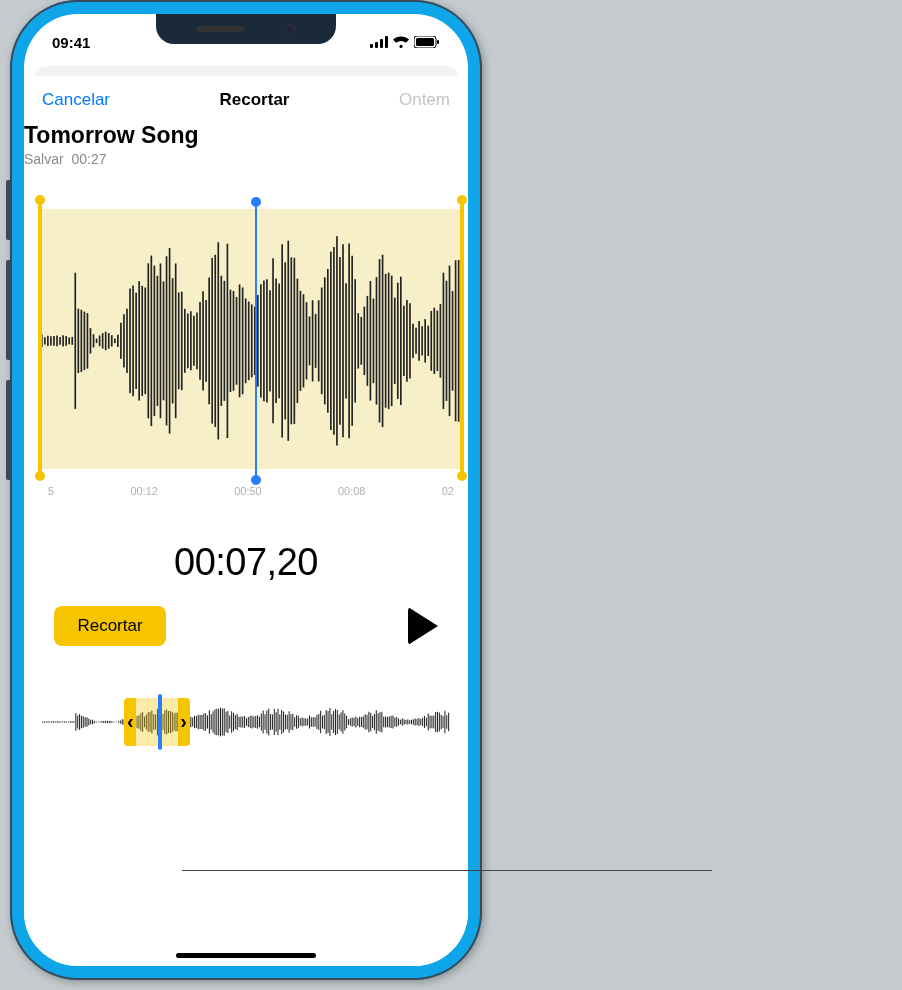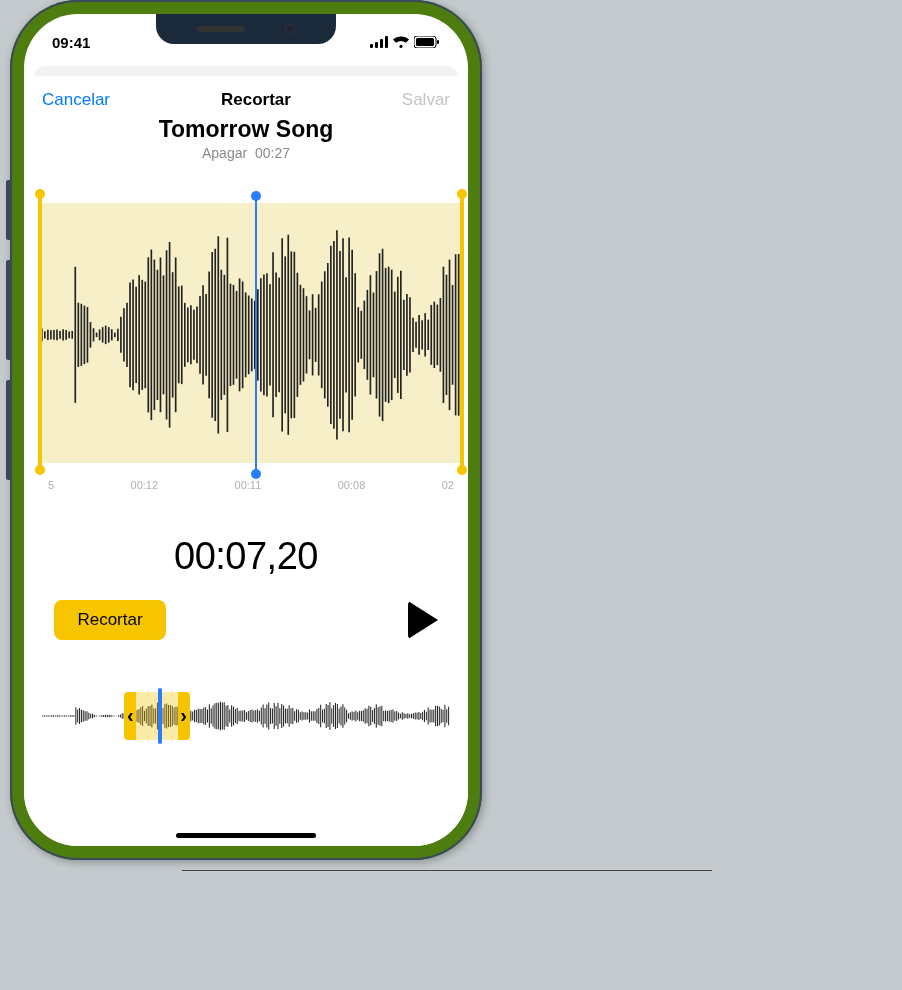--- a/index.html
+++ b/index.html
@@ -8,22 +8,22 @@
     background: #c4cacd;
     width: 902px;
     height: 990px;
     position: relative;
   }
   .phone {
     position: absolute;
     left: 10px;
     top: 0px;
     width: 472px;
-    height: 860px;
-    background: #4d7c0f;
+    height: 980px;
+    background: #0ea5e9;
     border-radius: 68px;
     padding: 14px;
     box-shadow: inset 0 0 0 2px #3a4a5a, 2px 2px 8px rgba(0,0,0,0.3);
   }
   .phone::before {
     content: "";
     position: absolute;
     left: -4px;
     top: 180px;
     width: 4px;
@@ -102,21 +102,21 @@
   .nav {
     display: flex;
     justify-content: space-between;
     align-items: center;
     padding: 14px 18px 6px;
     font-size: 17px;
   }
   .nav-cancel { color: #007aff; }
   .nav-title { font-weight: 600; }
   .nav-save { color: #c4c4c6; }
-  .title-block { text-align: center; }
+  .title-block { margin-top: 6px; }
   .rec-title { font-size: 23px; font-weight: 700; }
   .rec-meta { font-size: 14px; color: #8a8a8e; margin-top: 2px; }
   .wave-window {
     margin: 42px 0 0;
     position: relative;
     height: 270px;
   }
   .wave-sel {
     position: absolute;
     left: 14px;
@@ -307,27 +307,27 @@
           </svg>
       </div>
     </div>
 
     <div class="sheet-backdrop"></div>
 
     <div class="sheet">
       <div class="nav">
         <span class="nav-cancel">Cancelar</span>
         <span class="nav-title">Recortar</span>
-        <span class="nav-save">Salvar</span>
+        <span class="nav-save">Ontem</span>
       </div>
 
       <div class="title-block">
         <div class="rec-title">Tomorrow Song</div>
         <div class="rec-meta">
-          <span>Apagar</span>&nbsp;&nbsp;<span>00:27</span>
+          <span>Salvar</span>&nbsp;&nbsp;<span>00:27</span>
         </div>
       </div>
 
       <div class="wave-window">
         <div class="wave-sel"></div>
         <svg class="wave-svg" viewBox="0 0 420 260" preserveAspectRatio="none" id="wave-main">
             <line x1="0.75" y1="126.7" x2="0.75" y2="133.3" stroke="#222" stroke-width="1.6500000000000001"></line>
             <line x1="3.75" y1="123.65842171360745" x2="3.75" y2="136.34157828639255" stroke="#222" stroke-width="1.6500000000000001"></line>
             <line x1="6.75" y1="126.51118004112213" x2="6.75" y2="133.48881995887785" stroke="#222" stroke-width="1.6500000000000001"></line>
             <line x1="9.75" y1="124.85786545768278" x2="9.75" y2="135.14213454231722" stroke="#222" stroke-width="1.6500000000000001"></line>
@@ -473,21 +473,21 @@
             <span class="trim-dot"></span>
           </div>
         <div class="trim-bar right">
             <span class="trim-dot"></span>
             <span class="trim-dot"></span>
           </div>
         <div class="playhead"></div>
         <div class="time-ticks">
           <span>5</span>
           <span>00:12</span>
-          <span>00:11</span>
+          <span>00:50</span>
           <span>00:08</span>
           <span>02</span>
         </div>
       </div>
 
       <div class="big-time">00:07,20</div>
 
       <div class="controls">
         <button class="btn-yellow">Recortar</button>
         <div class="play-btn"></div>

